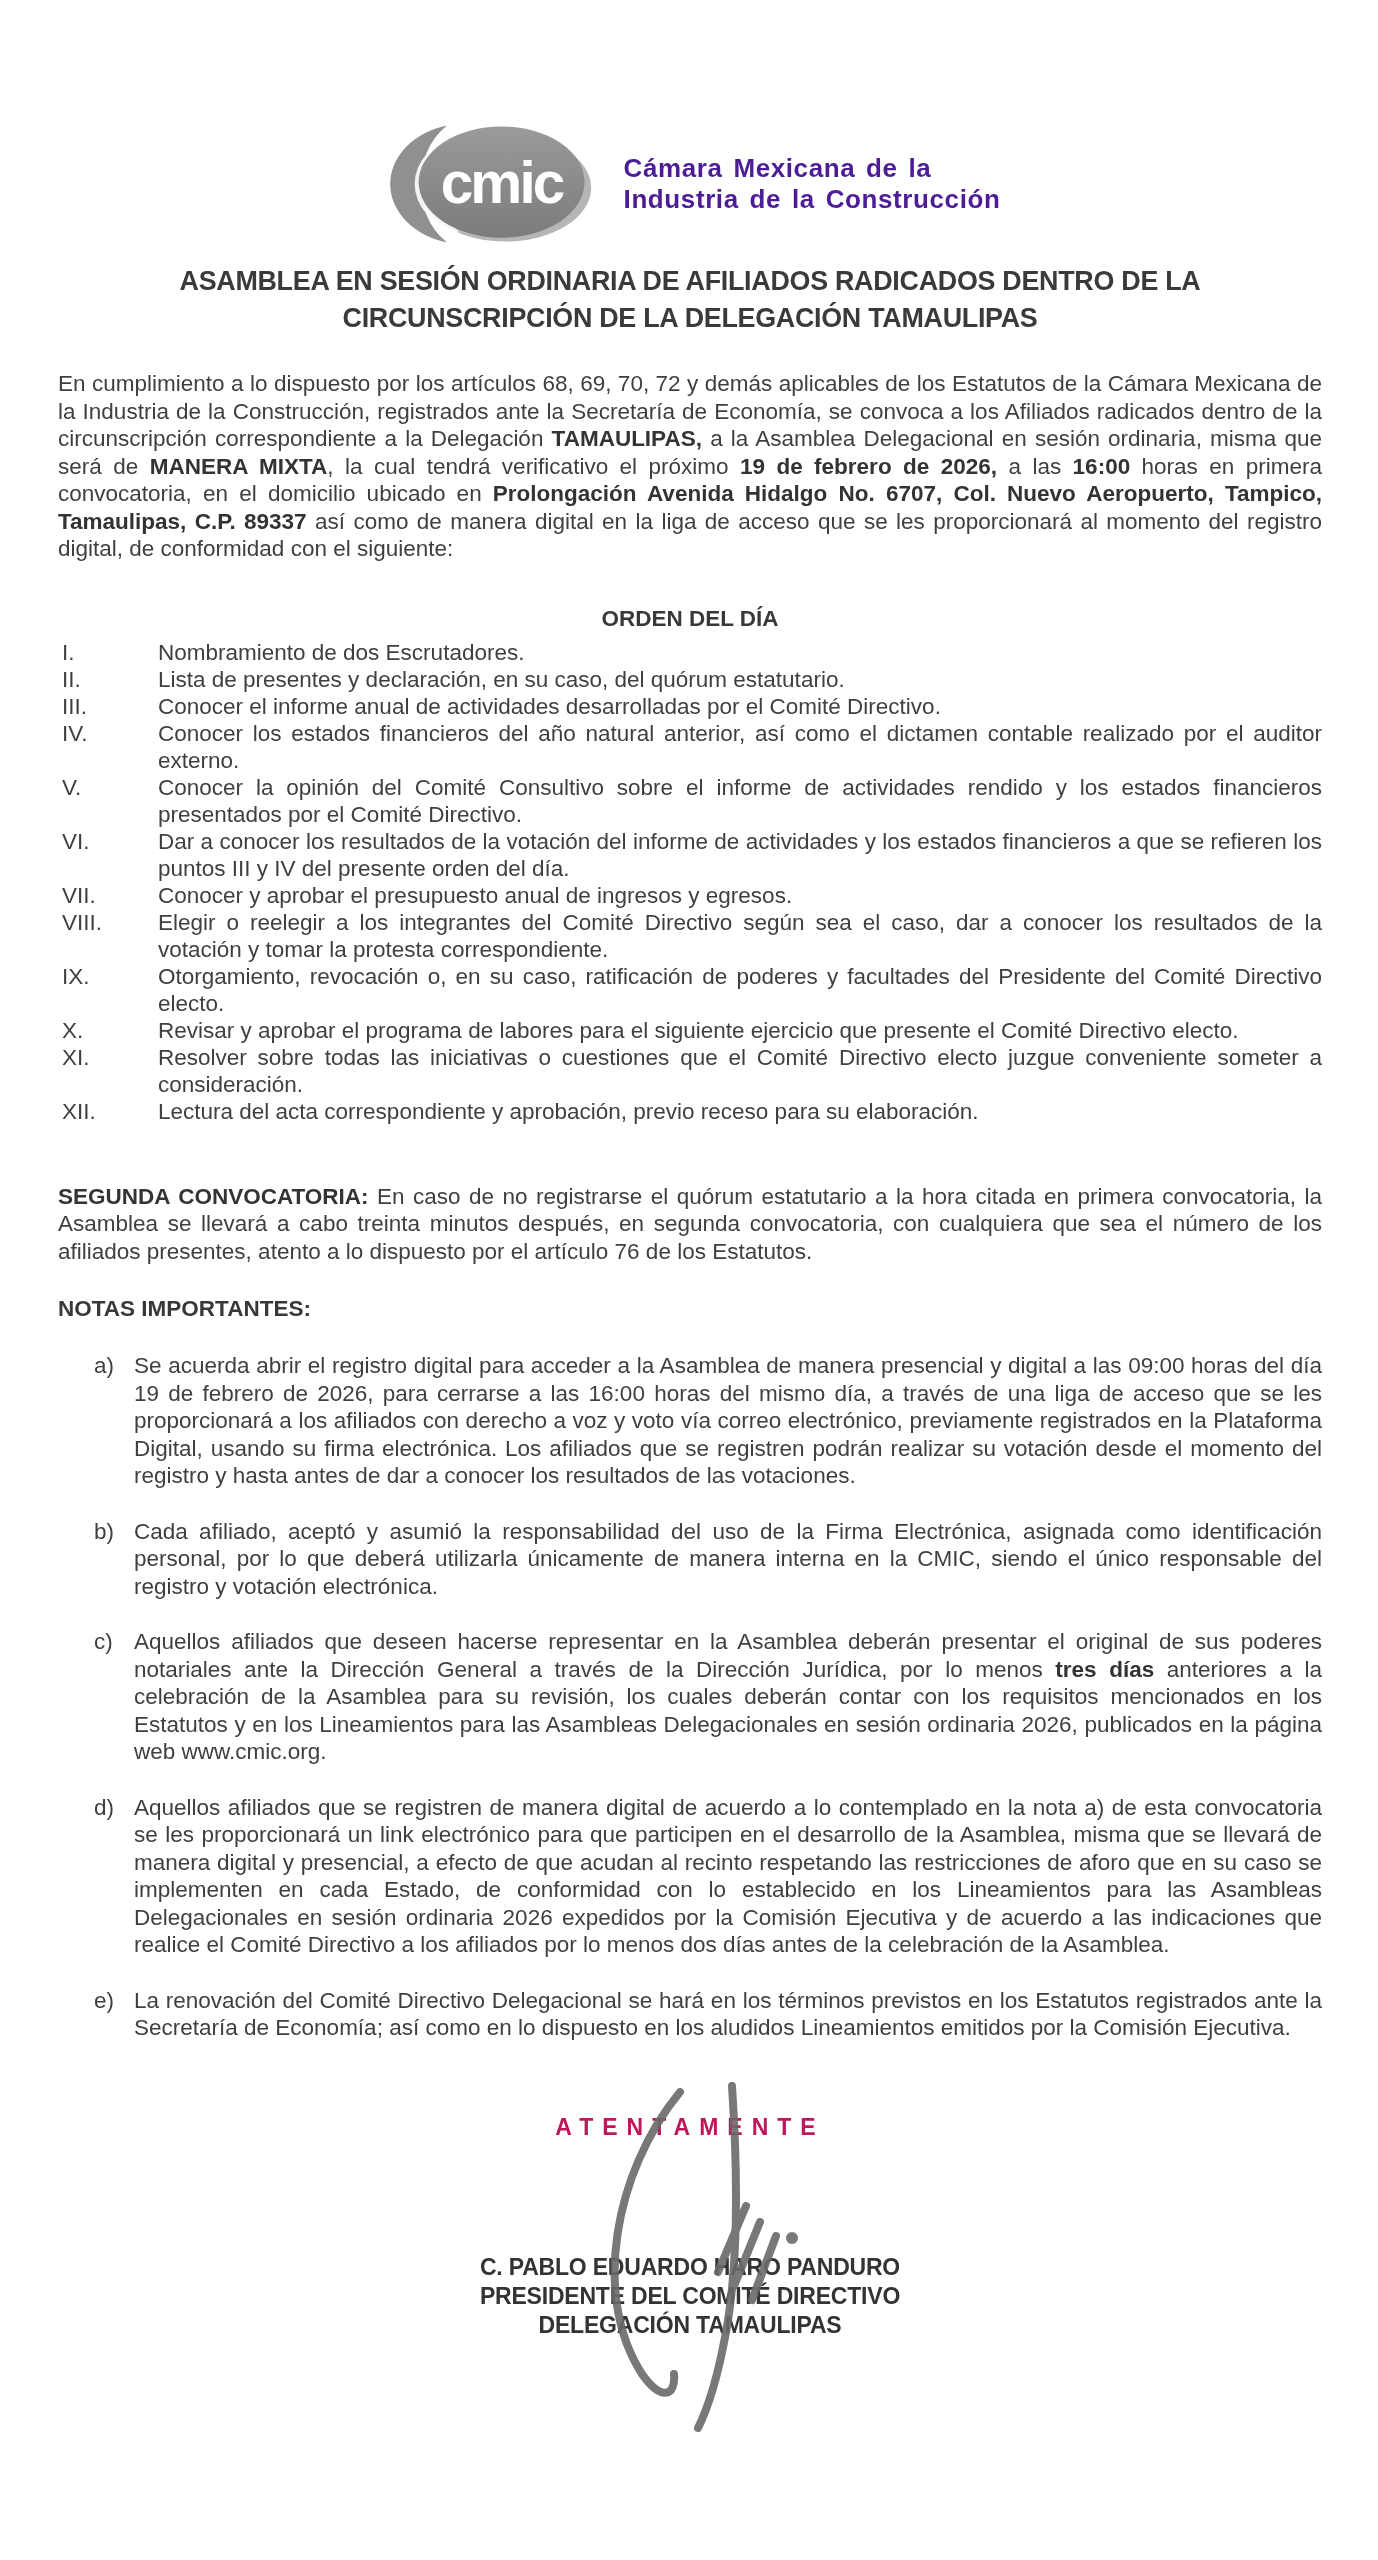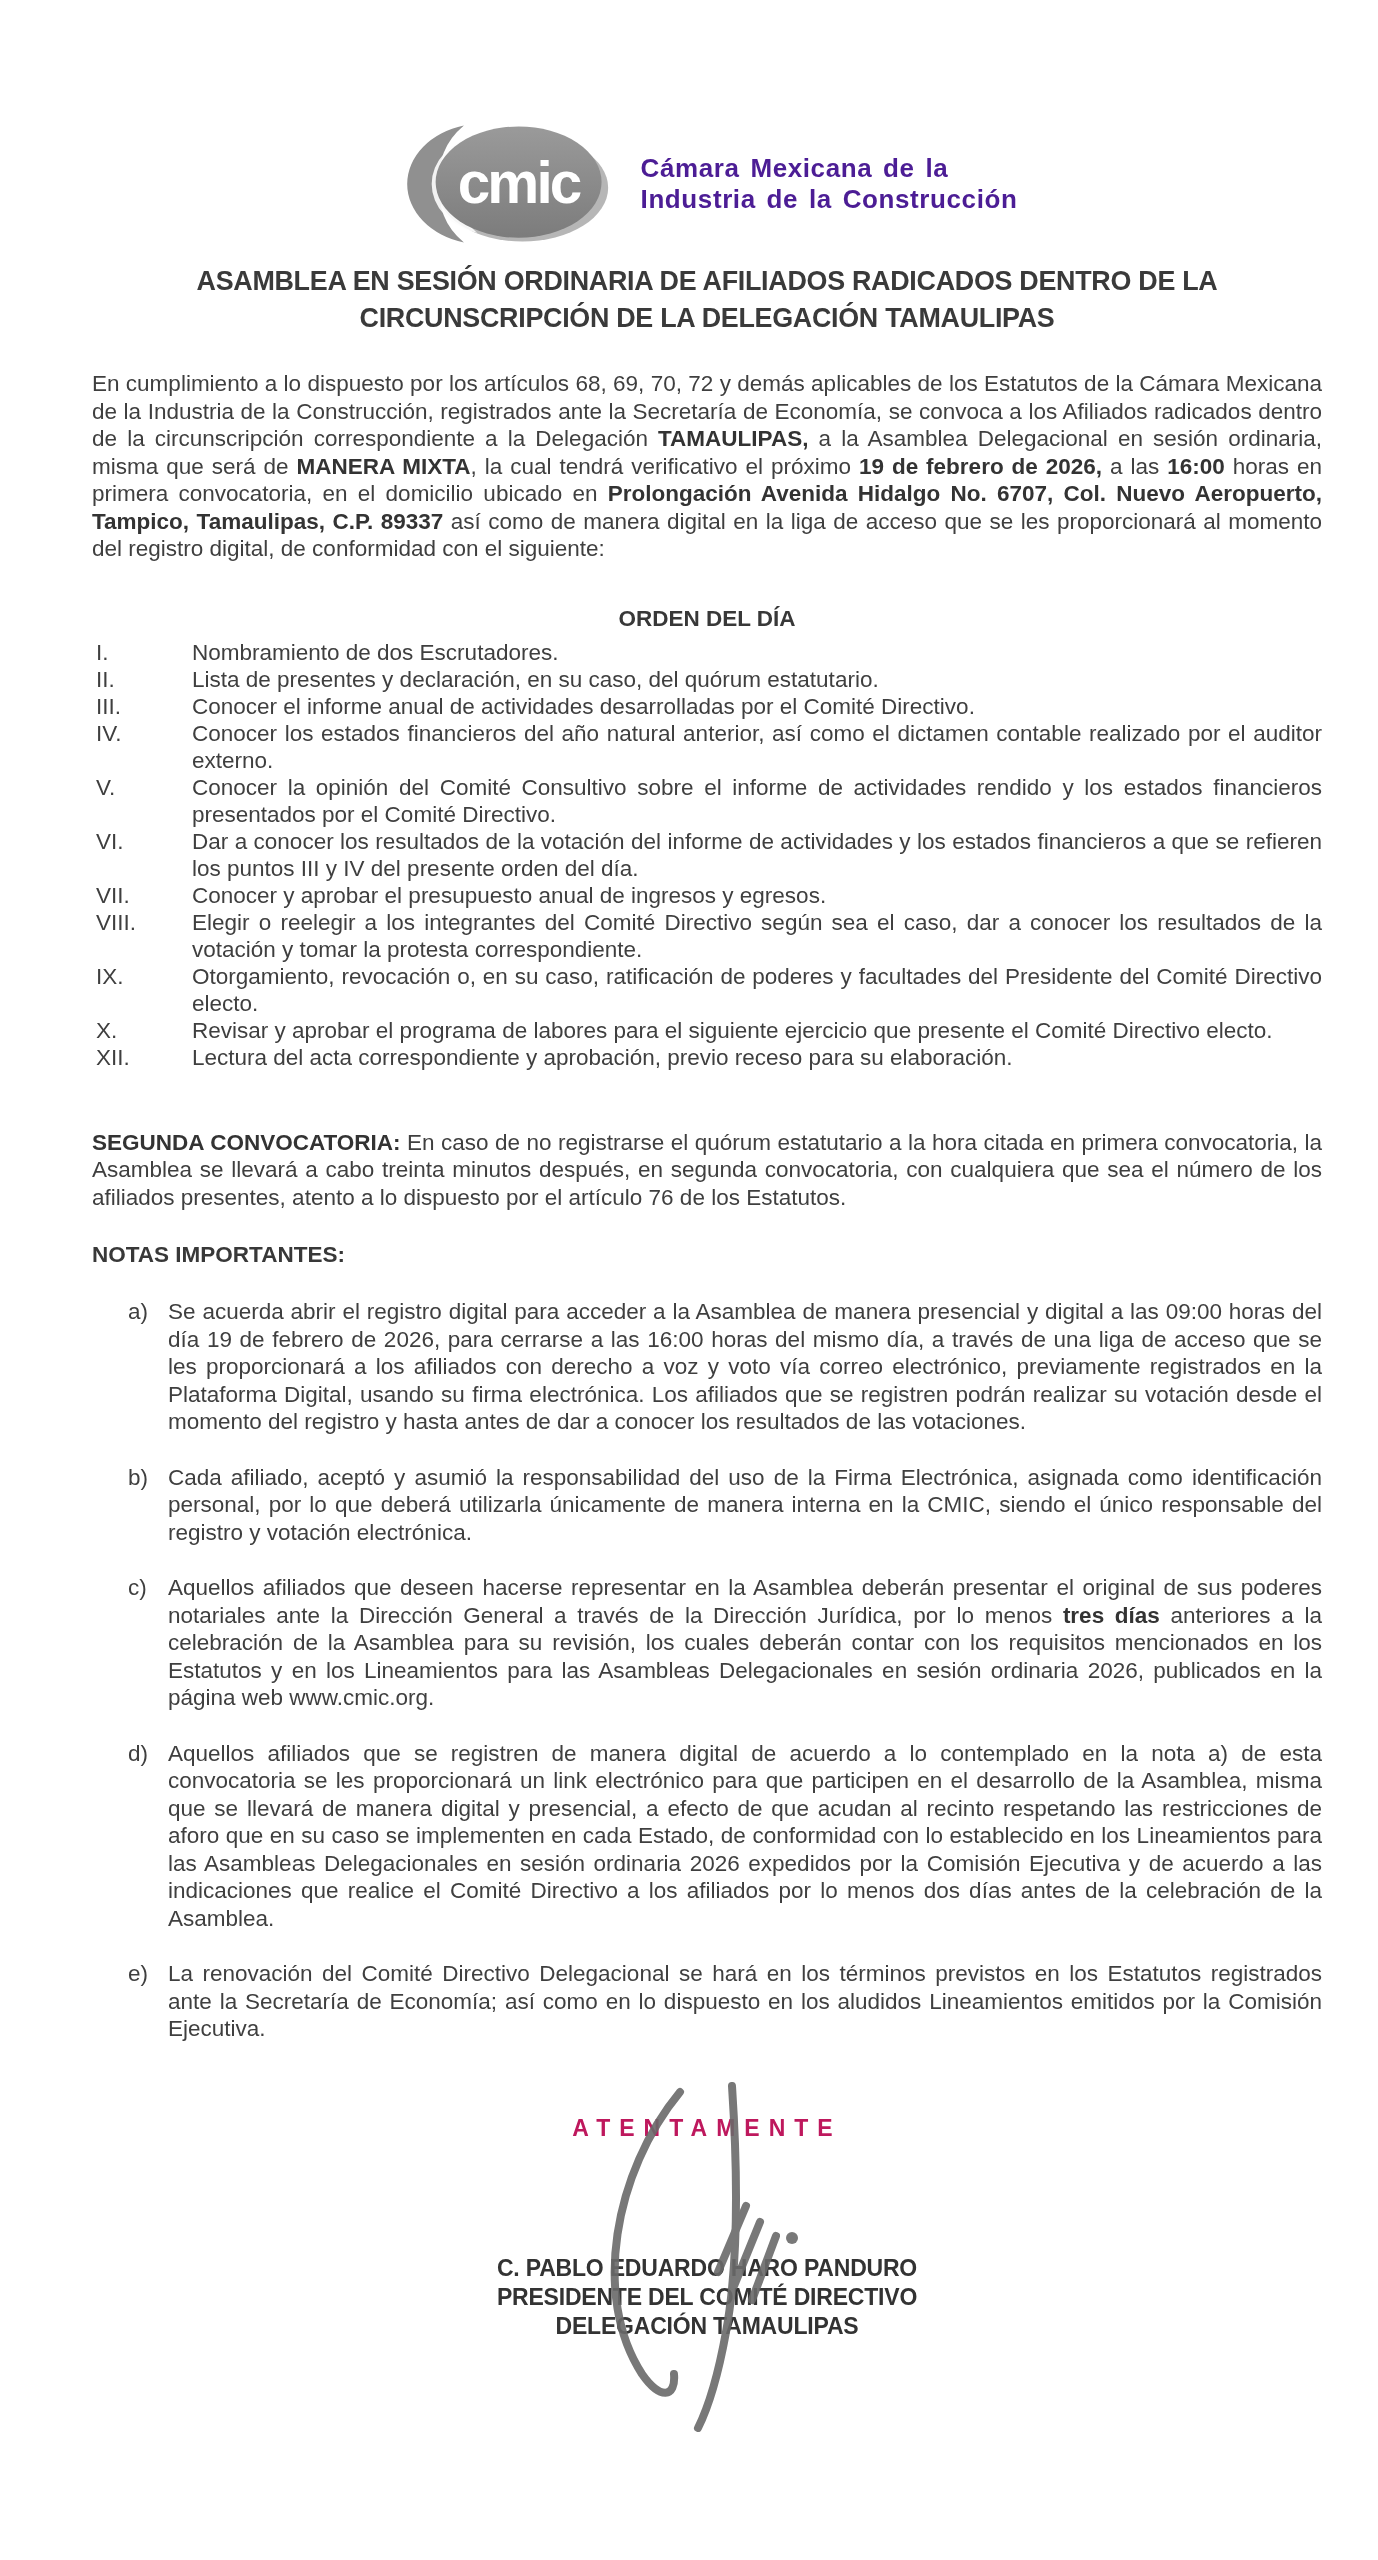--- a/index.html
+++ b/index.html
@@ -1,21 +1,21 @@
 <!DOCTYPE html>
 <html lang="es"><head>
 <meta charset="utf-8">
 <style>
   html,body{margin:0;padding:0;background:#ffffff;}
   body{
     width:1378px;height:2560px;position:relative;overflow:hidden;
     font-family:"Liberation Sans",sans-serif;color:#3f3f3f;
     -webkit-font-smoothing:antialiased;
   }
-  .page{padding:118px 56px 0 92px;}
+  .page{padding:118px 56px 0 58px;}
 
   
   .logo-row{display:flex;justify-content:center;align-items:center;gap:20px;height:132px;margin-left:6px;}
   .logo-mark{flex:none;}
   .org-name{font-weight:bold;font-size:26px;line-height:31px;color:#4c1d95;letter-spacing:.6px;word-spacing:3px;}
 
   
   .title{margin:12px 0 0;text-align:center;font-size:28px;line-height:37px;font-weight:bold;
          color:#3a3a3a;letter-spacing:-.3px;transform:scaleX(.96);transform-origin:center top;}
 
@@ -126,20 +126,24 @@
       <li class="agenda-item">
         <span class="num">IX.</span>
         <span class="txt">Otorgamiento, revocación o, en su caso, ratificación de poderes y facultades del Presidente del Comité Directivo electo.</span>
       </li>
 
       <li class="agenda-item">
         <span class="num">X.</span>
         <span class="txt">Revisar y aprobar el programa de labores para el siguiente ejercicio que presente el Comité Directivo electo.</span>
       </li>
 
+      <li class="agenda-item">
+        <span class="num">XI.</span>
+        <span class="txt">Resolver sobre todas las iniciativas o cuestiones que el Comité Directivo electo juzgue conveniente someter a consideración.</span>
+      </li>
 
       <li class="agenda-item">
         <span class="num">XII.</span>
         <span class="txt">Lectura del acta correspondiente y aprobación, previo receso para su elaboración.</span>
       </li>
     </ol>
 
   <p class="para second-call"><span class="b">SEGUNDA CONVOCATORIA:</span><span> En caso de no registrarse el quórum estatutario a la hora citada en primera convocatoria, la Asamblea se llevará a cabo treinta minutos después, en segunda convocatoria, con cualquiera que sea el número de los afiliados presentes, atento a lo dispuesto por el artículo 76 de los Estatutos.</span></p>
 
   <h2 class="notes-heading">NOTAS IMPORTANTES:</h2>

